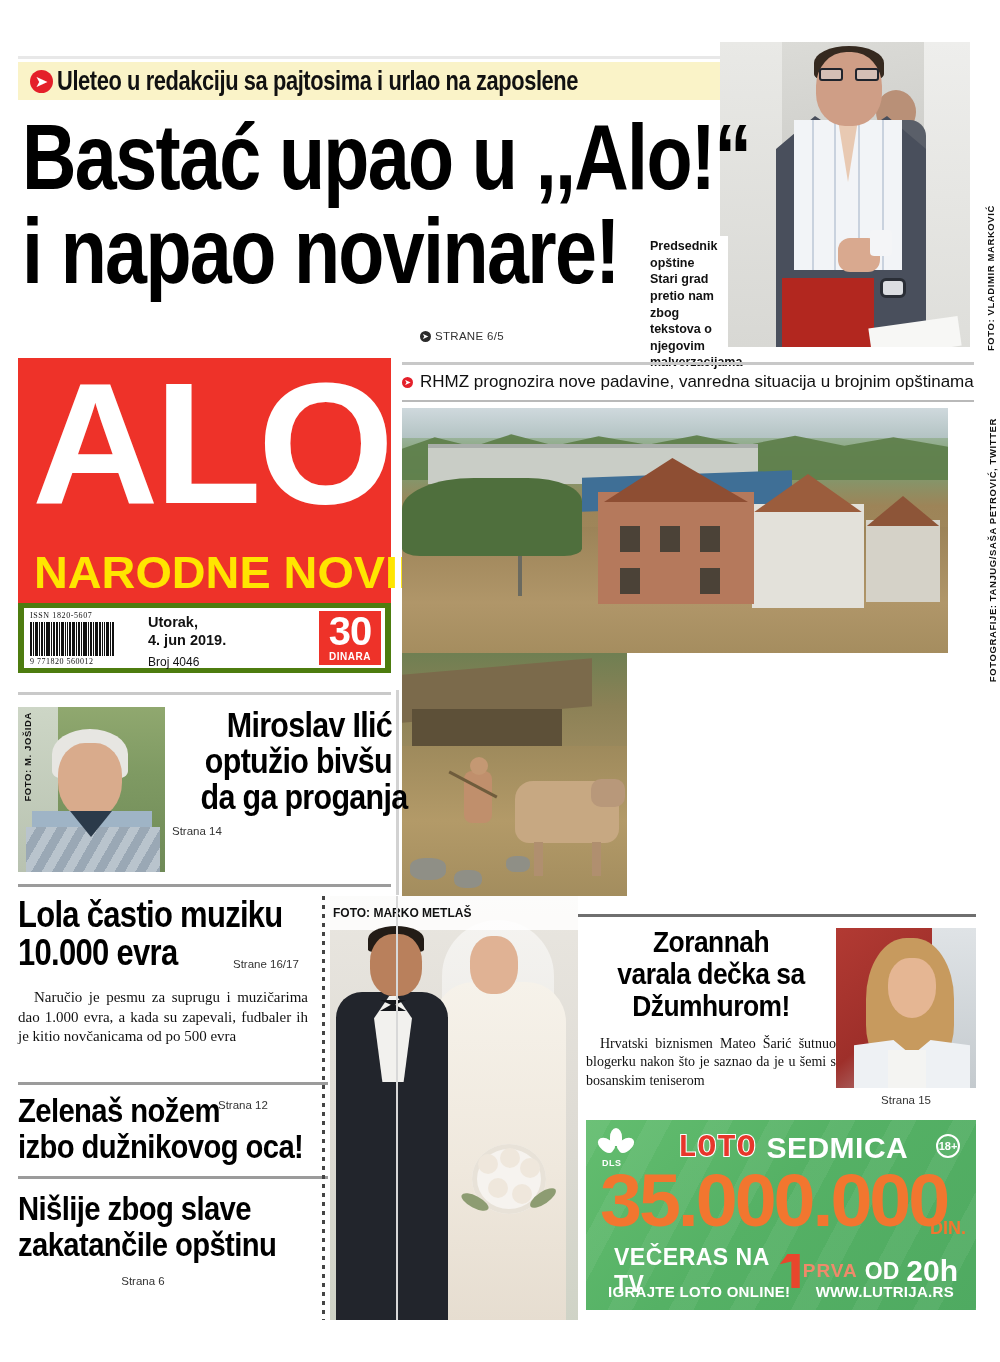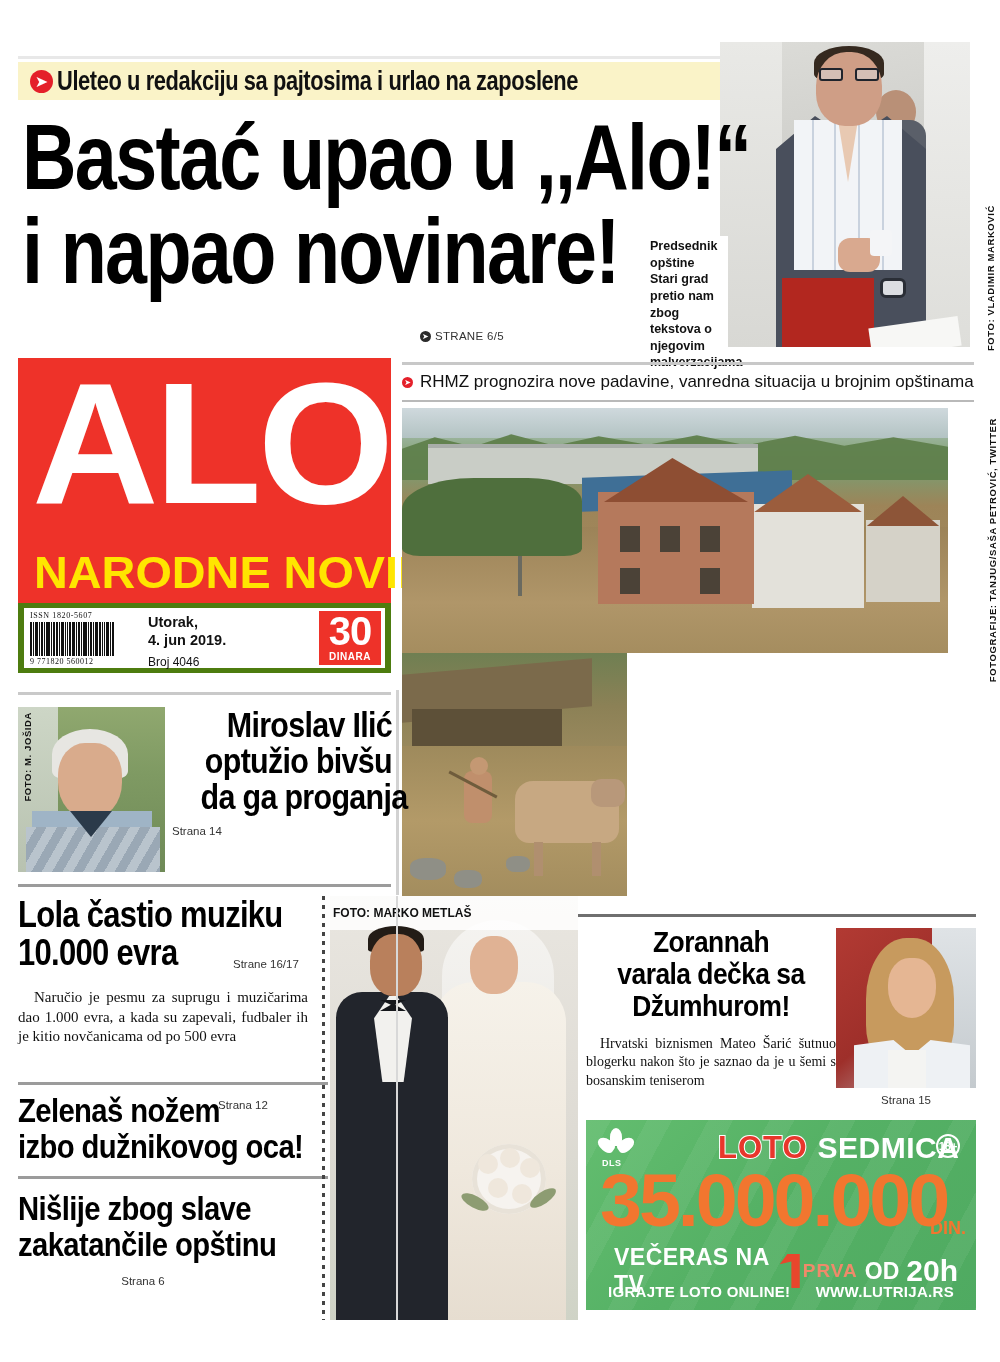--- a/index.html
+++ b/index.html
@@ -381,23 +381,23 @@
     left: 586px; top: 1120px; width: 390px; height: 190px; overflow:hidden;
     background: linear-gradient(135deg,#63bd6f 0%, #55b165 45%, #4faa61 100%);
   }
   #loto .sheen { position:absolute; inset:0;
     background: repeating-linear-gradient(118deg, rgba(255,255,255,.06) 0 22px, rgba(255,255,255,0) 22px 54px); }
   #loto-dls { position:absolute; left:14px; top:8px; width:34px; height:44px; color:#fff; }
   #loto-dls .petal { position:absolute; background:#fff; width:12px; height:18px; border-radius:60% 60% 40% 40%; }
   #loto-dls .lbl { position:absolute; left:2px; top:30px; font-size:9px; font-weight:bold; letter-spacing:.5px; }
   #loto-title { position:absolute; left: 92px; top: 10px; display:flex; align-items:center; gap:10px; }
   #loto-logo {
-    font-family:Liberation Sans, sans-serif;
+    font-family:Liberation Mono, monospace;
     font-weight:bold; font-size: 31px; color:#e8362b; letter-spacing:1px;
-    -webkit-text-stroke: 2px #ffffff; paint-order: stroke fill; margin-left: 40px;
+    -webkit-text-stroke: 2px #ffffff; paint-order: stroke fill;
   }
   #loto-sed {
     font-family:"Liberation Sans Narrow","Liberation Sans",sans-serif;
     font-weight:bold; font-size: 30px; color:#fff; letter-spacing:.5px;
   }
   #loto-18 {
     position:absolute; right: 16px; top: 14px; width: 24px; height: 24px;
     border-radius:50%; border:2px solid #fff; color:#fff; font-size:11px; font-weight:bold;
     display:flex; align-items:center; justify-content:center;
   }

